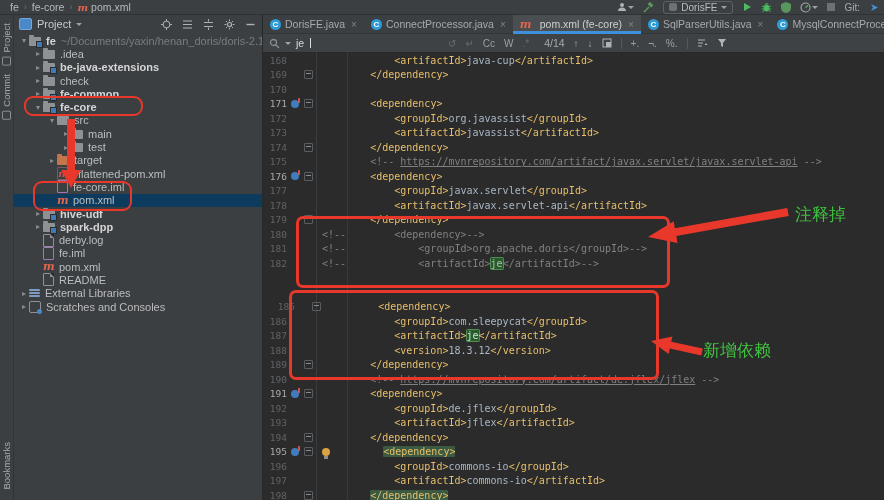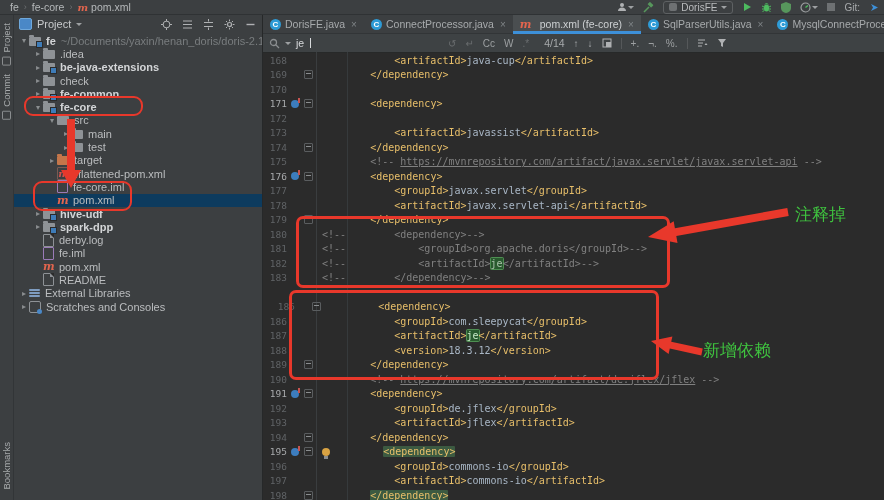--- a/index.html
+++ b/index.html
@@ -406,20 +406,21 @@
           <span class="lnum">170</span>
         </div>
         <div class="cline" style="top: 44.5px;">
           <span class="lnum bright">171</span>
           <span class="bmark"></span>
           <span class="foldm"></span>
           <span class="ctext"><span class="sg-p">        </span><span class="sg-t">&lt;dependency&gt;</span></span>
         </div>
         <div class="cline" style="top: 59px;">
           <span class="lnum">172</span>
+          <span class="ctext"><span class="sg-p">            </span><span class="sg-t">&lt;groupId&gt;</span><span class="sg-p">org.javassist</span><span class="sg-t">&lt;/groupId&gt;</span></span>
         </div>
         <div class="cline" style="top: 73.5px;">
           <span class="lnum">173</span>
           <span class="ctext"><span class="sg-p">            </span><span class="sg-t">&lt;artifactId&gt;</span><span class="sg-p">javassist</span><span class="sg-t">&lt;/artifactId&gt;</span></span>
         </div>
         <div class="cline" style="top: 88px;">
           <span class="lnum">174</span>
           <span class="foldm"></span>
           <span class="ctext"><span class="sg-p">        </span><span class="sg-t">&lt;/dependency&gt;</span></span>
         </div>
@@ -450,24 +451,20 @@
           <span class="lnum">180</span>
           <span class="ctext"><span class="sg-c">&lt;!--        &lt;dependency&gt;--&gt;</span></span>
         </div>
         <div class="cline" style="top: 189.5px;">
           <span class="lnum">181</span>
           <span class="ctext"><span class="sg-c">&lt;!--            &lt;groupId&gt;org.apache.doris&lt;/groupId&gt;--&gt;</span></span>
         </div>
         <div class="cline" style="top: 204px;">
           <span class="lnum">182</span>
           <span class="ctext"><span class="sg-c">&lt;!--            &lt;artifactId&gt;</span><span class="sg-mc">je</span><span class="sg-c">&lt;/artifactId&gt;--&gt;</span></span>
-        </div>
-        <div class="cline" style="top: 218.5px;">
-          <span class="lnum">183</span>
-          <span class="ctext"><span class="sg-c">&lt;!--        &lt;/dependency&gt;--&gt;</span></span>
         </div>
         <div class="cline" style="top: 247.5px; margin-left: 8px;">
           <span class="lnum">185</span>
           <span class="foldm"></span>
           <span class="ctext"><span class="sg-p">        </span><span class="sg-t">&lt;dependency&gt;</span></span>
         </div>
         <div class="cline" style="top: 262px;">
           <span class="lnum">186</span>
           <span class="ctext"><span class="sg-p">            </span><span class="sg-t">&lt;groupId&gt;</span><span class="sg-p">com.sleepycat</span><span class="sg-t">&lt;/groupId&gt;</span></span>
         </div>

